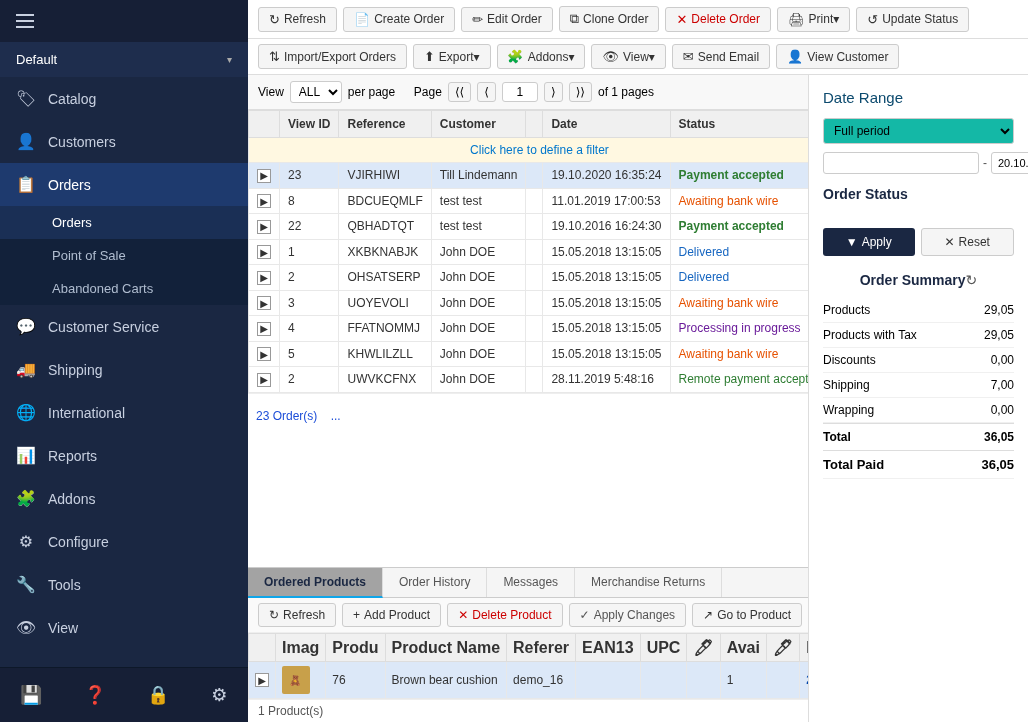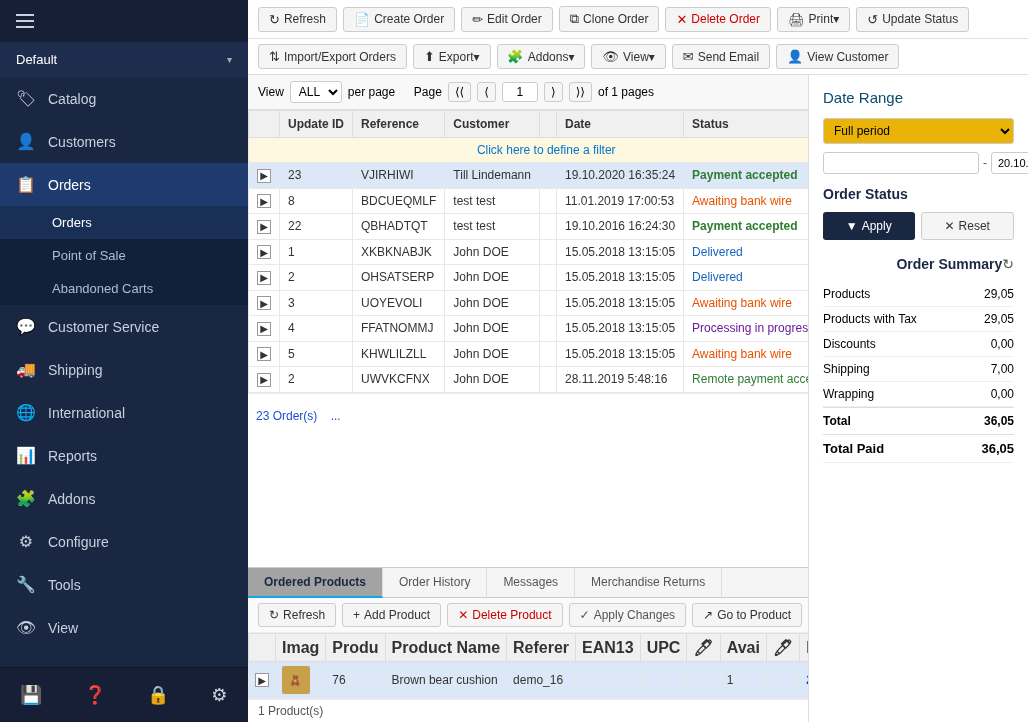--- a/index.html
+++ b/index.html
@@ -303,21 +303,21 @@
       font-weight: 400;
       color: #0c4a6e;
       margin-bottom: 12px;
     }
     .rp-select {
       width: 100%;
       border: 1px solid #ccc;
       border-radius: 3px;
       padding: 4px 6px;
       font-size: 12px;
-      background: #eab308;
+      background: #14b8a6;
       margin-bottom: 8px;
     }
     .rp-row {
       display: flex;
       gap: 4px;
       margin-bottom: 12px;
       align-items: center;
     }
     .rp-date-input {
       flex: 1;
@@ -325,21 +325,21 @@
       border-radius: 3px;
       padding: 4px 6px;
       font-size: 11px;
     }
     .rp-dash { font-size: 12px; color: #555; }
 
     .rp-section-title {
       font-size: 14px;
       font-weight: 700;
       color: #1a2742;
-      margin-bottom: 10px;
+      margin-bottom: 26px;
     }
     .rp-status-select {
       width: 100%;
       border: 1px solid #ccc;
       border-radius: 3px;
       padding: 4px 6px;
       font-size: 12px;
       background: #fff;
       margin-bottom: 10px;
     }
@@ -373,21 +373,21 @@
       font-size: 12px;
       display: flex;
       align-items: center;
       justify-content: center;
       gap: 4px;
     }
 
     .order-summary-header {
       display: flex;
       align-items: center;
-      justify-content: flex-end;
+      justify-content: center;
       margin-bottom: 10px;
     }
     .summary-row {
       display: flex;
       justify-content: space-between;
       padding: 5px 0;
       border-bottom: 1px solid #f0f0f0;
       font-size: 12px;
     }
     .summary-row.total {
@@ -576,21 +576,21 @@
         <button class="pag-btn">⟩</button>
         <button class="pag-btn">⟩⟩</button>
         <span>of 1 pages</span>
       </div>
 
       <div id="orders-table">
         <table>
           <thead>
             <tr>
               <th style="width:18px;"></th>
-              <th>Update ID</th>
+              <th>View ID</th>
               <th>Reference</th>
               <th>Customer</th>
               <th style="width:16px;"></th>
               <th>Date</th>
               <th>Status</th>
             </tr>
           </thead>
           <tbody>
             <tr class="filter-row">
               <td colspan="7"><span>Click here to define a filter</span></td>

